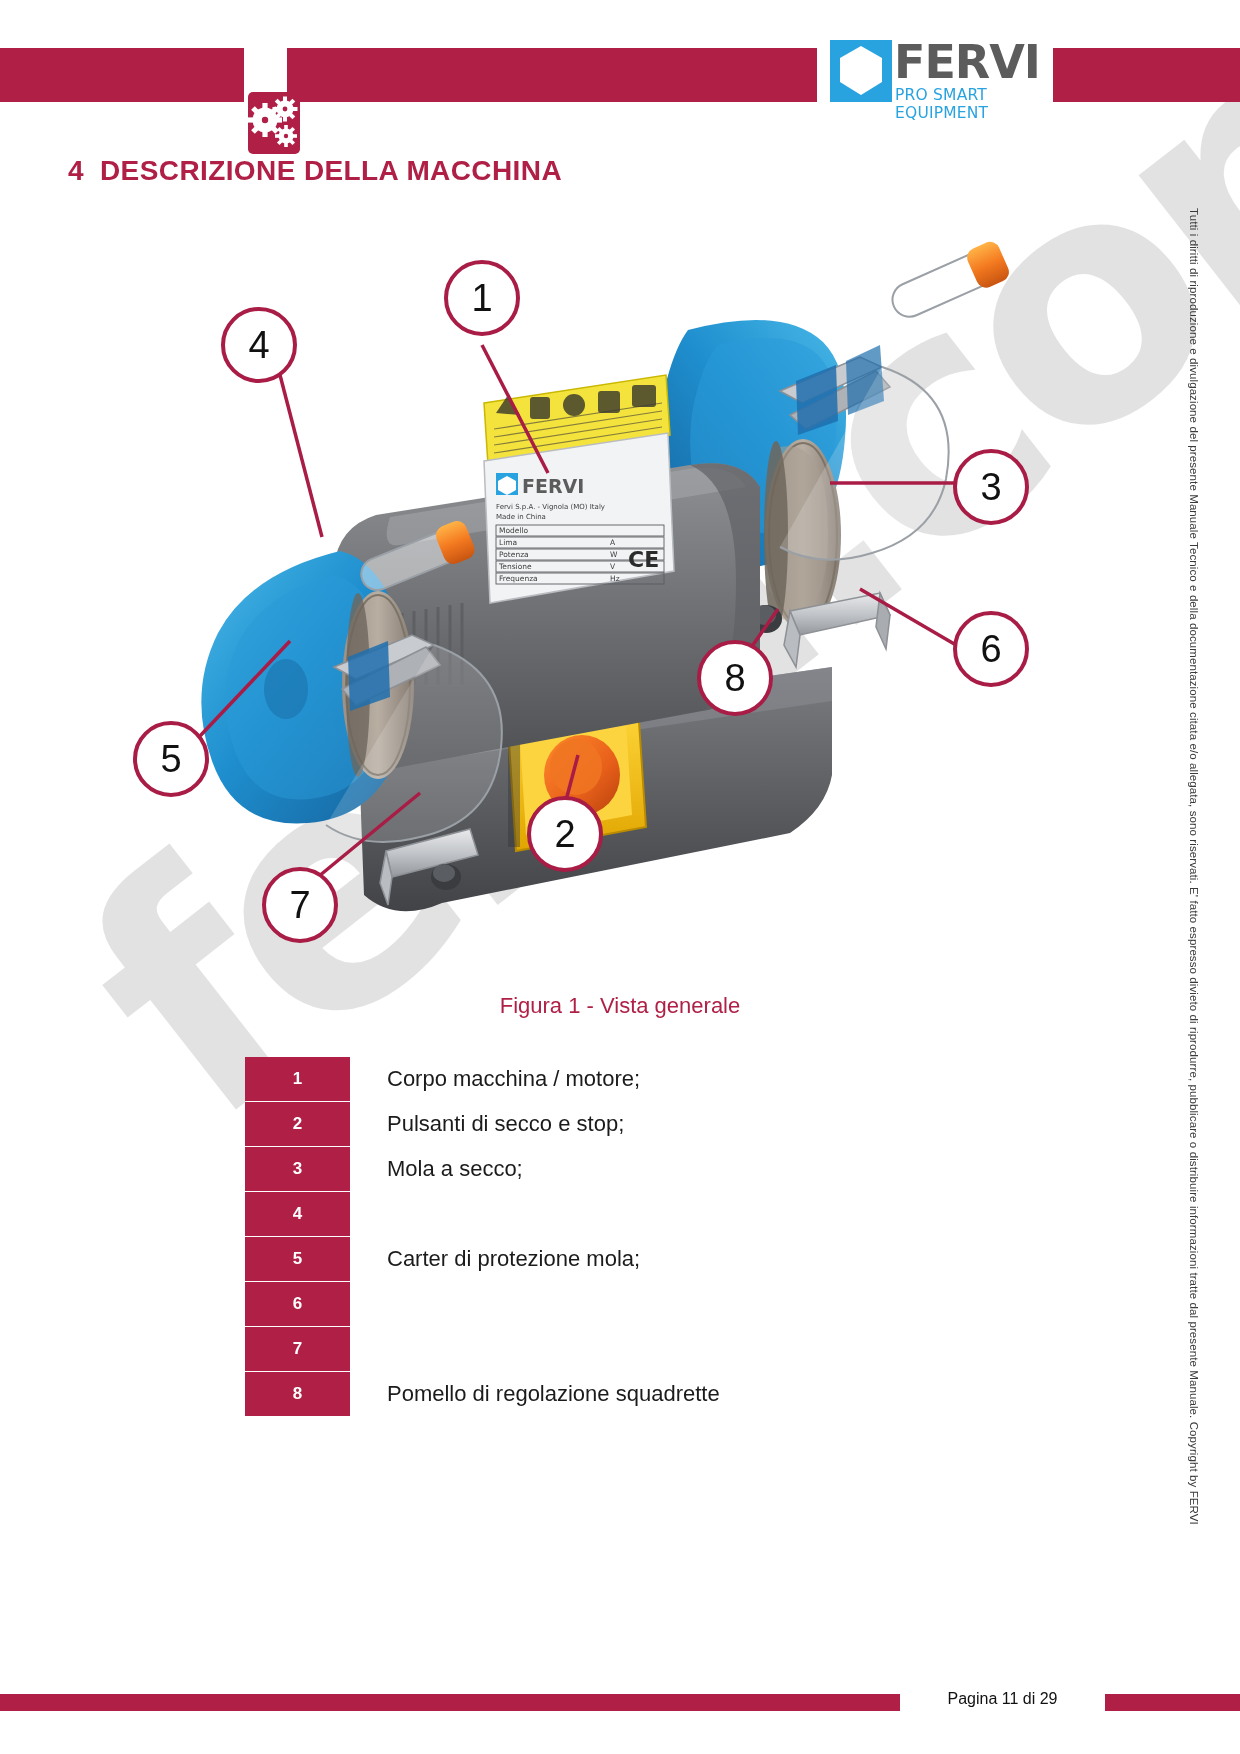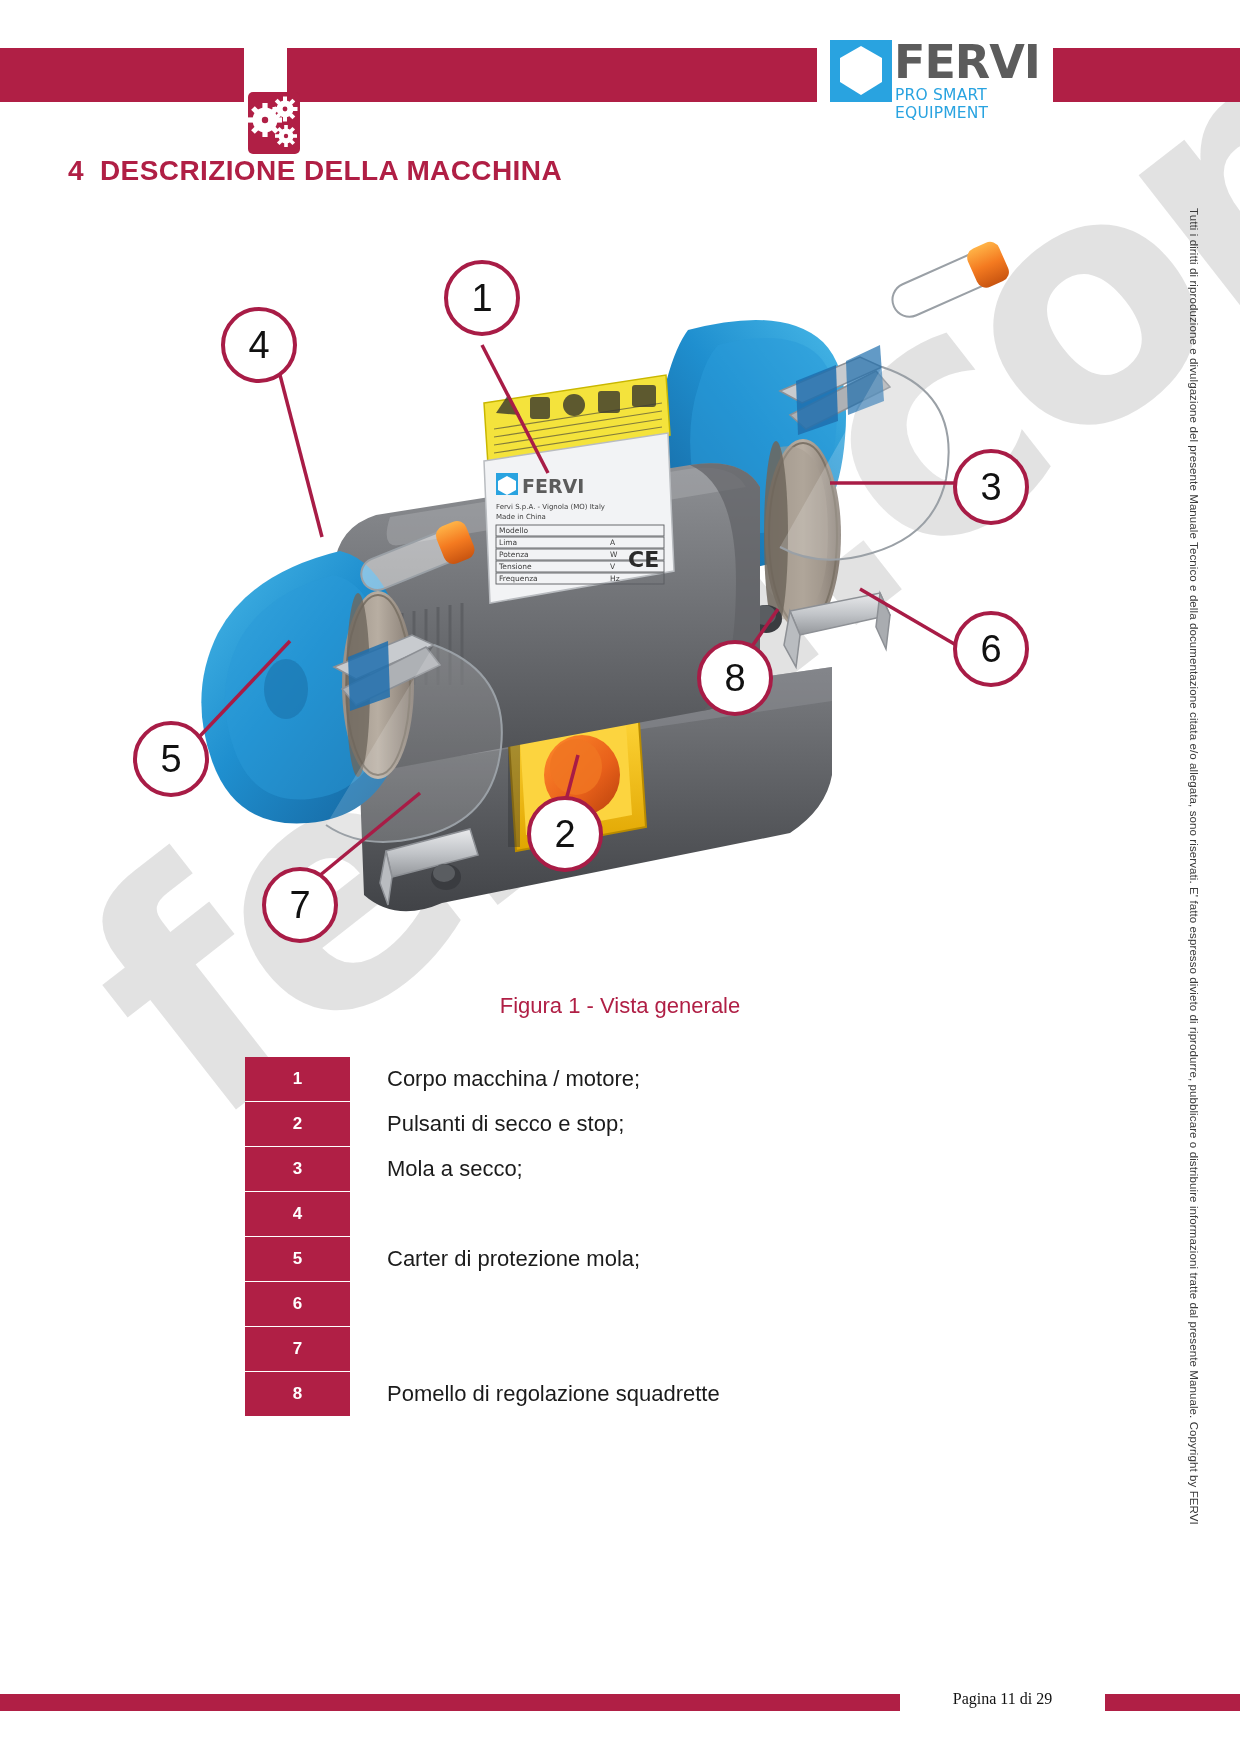--- a/index.html
+++ b/index.html
@@ -250,21 +250,21 @@
   #ftr-bar-right { left: 1105px; width: 135px; }
   #ftr-page {
     position: absolute;
     left: 900px;
     top: 2px;
     width: 205px;
     text-align: center;
     font-size: 16px;
     color: #111111;
     background: #ffffff;
-    font-family: Liberation Serif, serif;
+    font-family: Liberation Sans, sans-serif;
   }
 </style>
 </head>
 <body>
 
 <div id="watermark">
   <div class="wm-text">fervi.com</div>
 </div>
 
 <div id="header">

